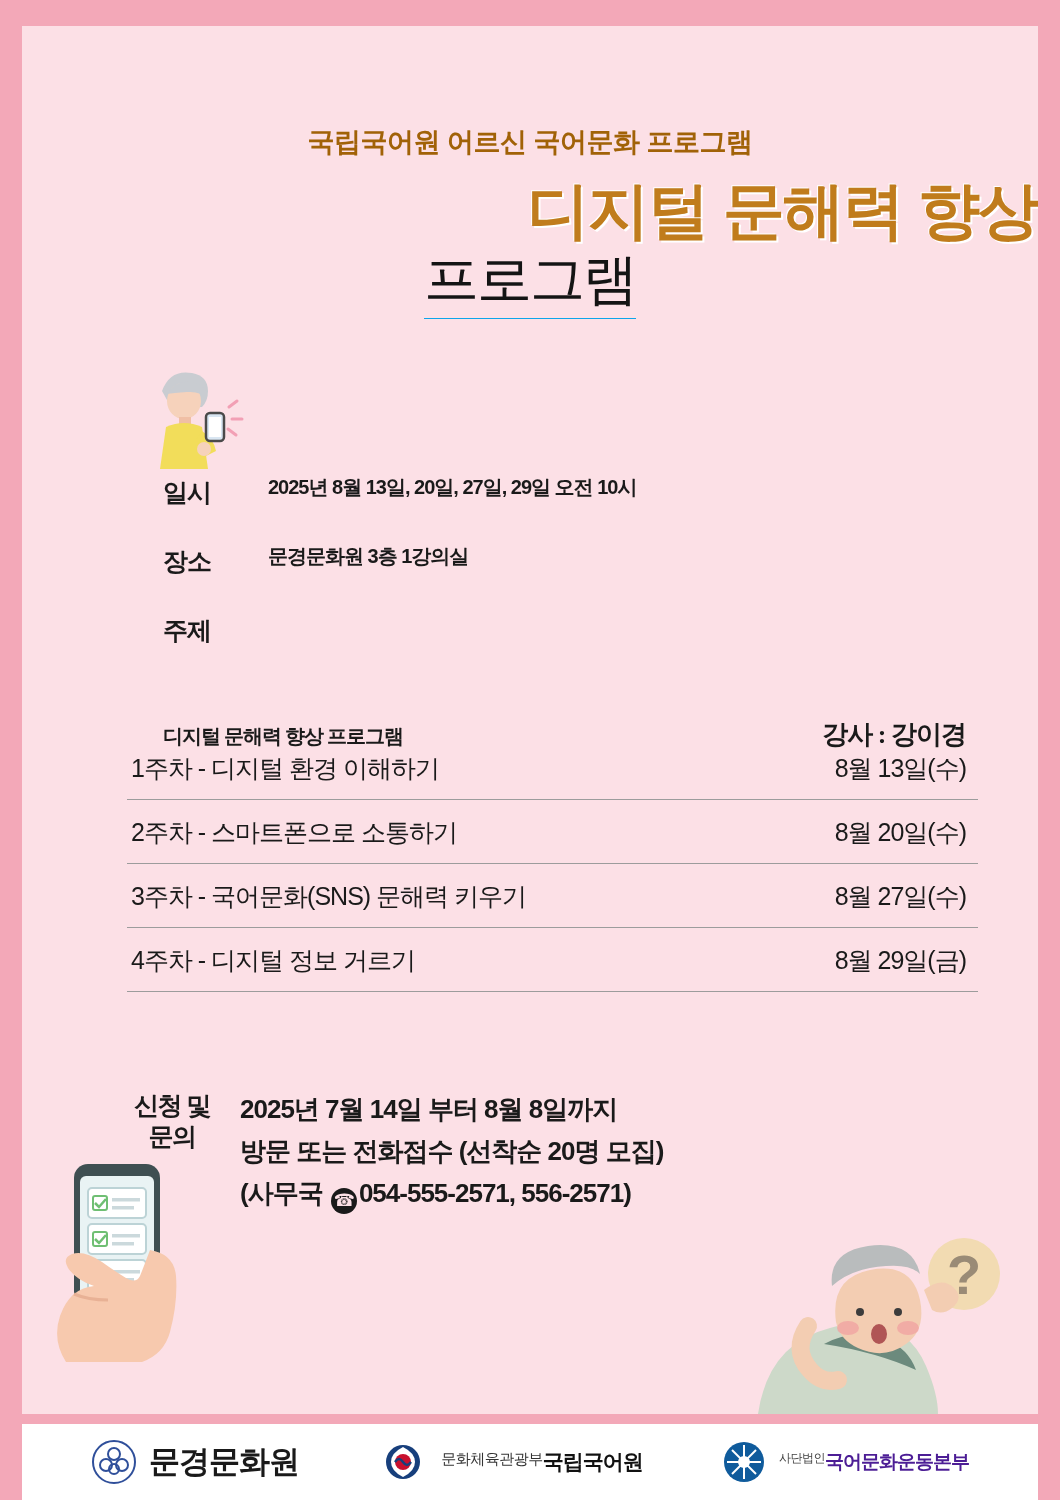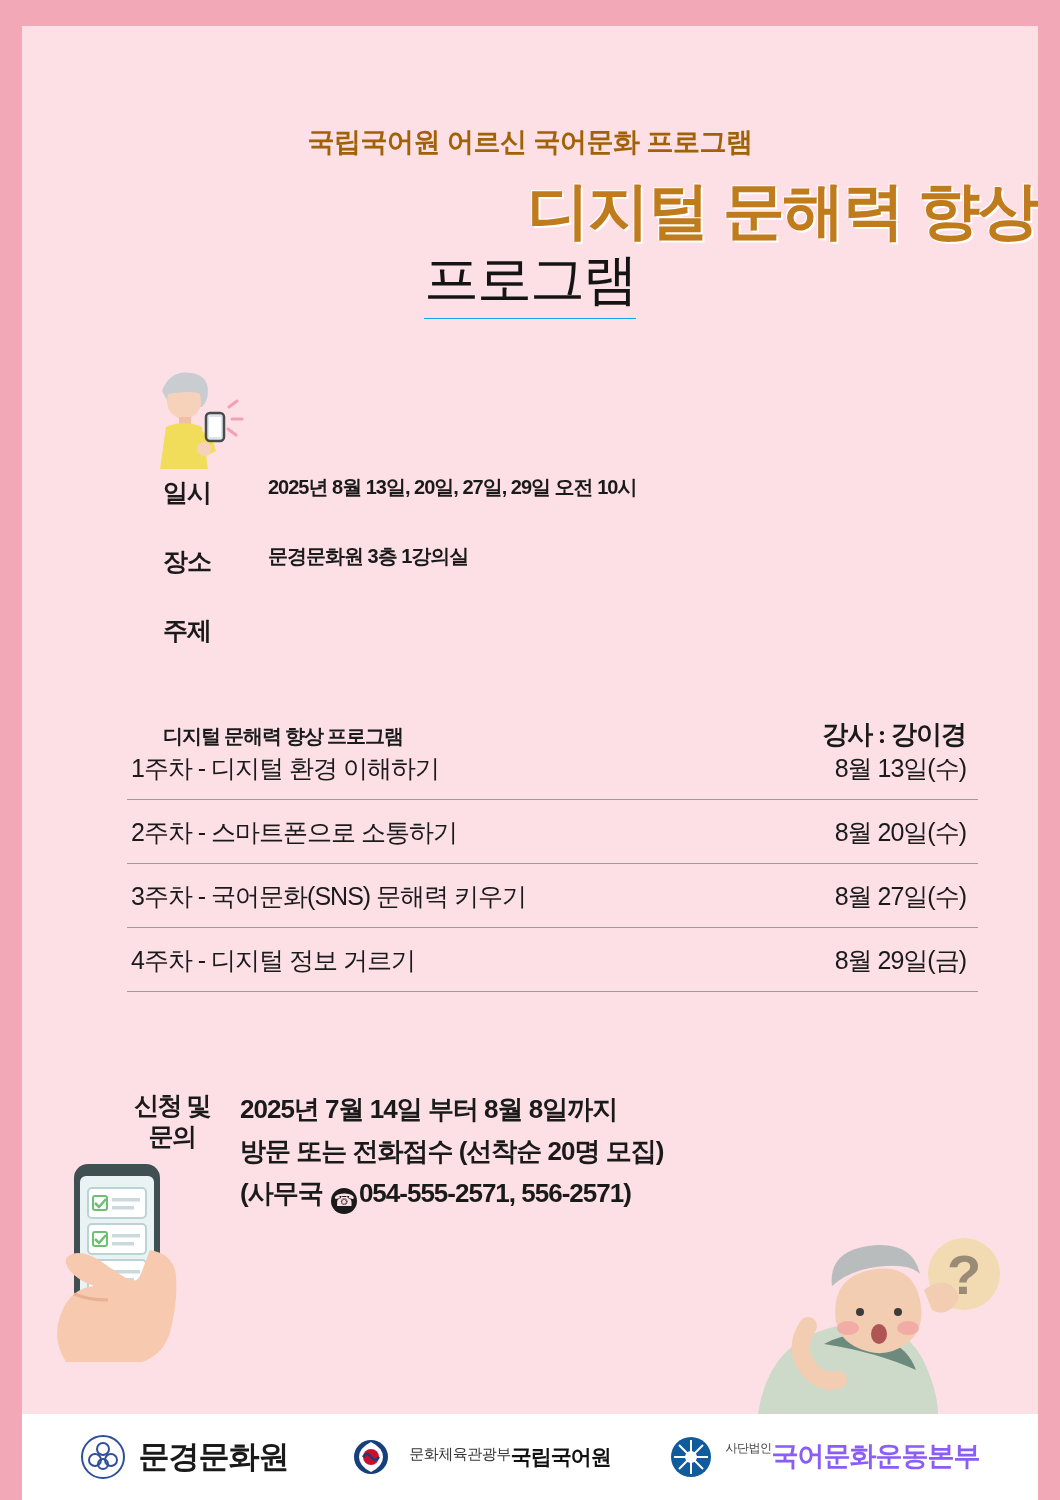--- a/index.html
+++ b/index.html
@@ -188,21 +188,21 @@
   .elder {
     position: absolute;
     right: 10px; bottom: 0;
     width: 300px; height: 220px;
   }
 
   
   .footer {
     position: absolute;
     left: 22px; right: 22px; bottom: 0;
-    height: 86px;
+    height: 76px;
     background: #ffffff;
     display: flex;
     align-items: center;
     justify-content: space-around;
     padding: 0 30px;
   }
   .logo {
     display: flex;
     align-items: center;
     gap: 12px;
@@ -228,23 +228,23 @@
     font-weight: bold;
     color: #111;
     letter-spacing: -1px;
   }
   .logo-tiny {
     font-size: 12px;
     color: #444;
     letter-spacing: -0.5px;
   }
   .logo-blue {
-    font-size: 27px;
-    font-weight: bold;
-    color: #8b5cf6;
+    font-size: 19px;
+    font-weight: bold;
+    color: #4c1d95;
     letter-spacing: -1px;
   }
 </style>
 </head>
 <body>
 
 <div class="poster">
   <div class="inner">
 
     <div class="supertitle">국립국어원 어르신 국어문화 프로그램</div>

